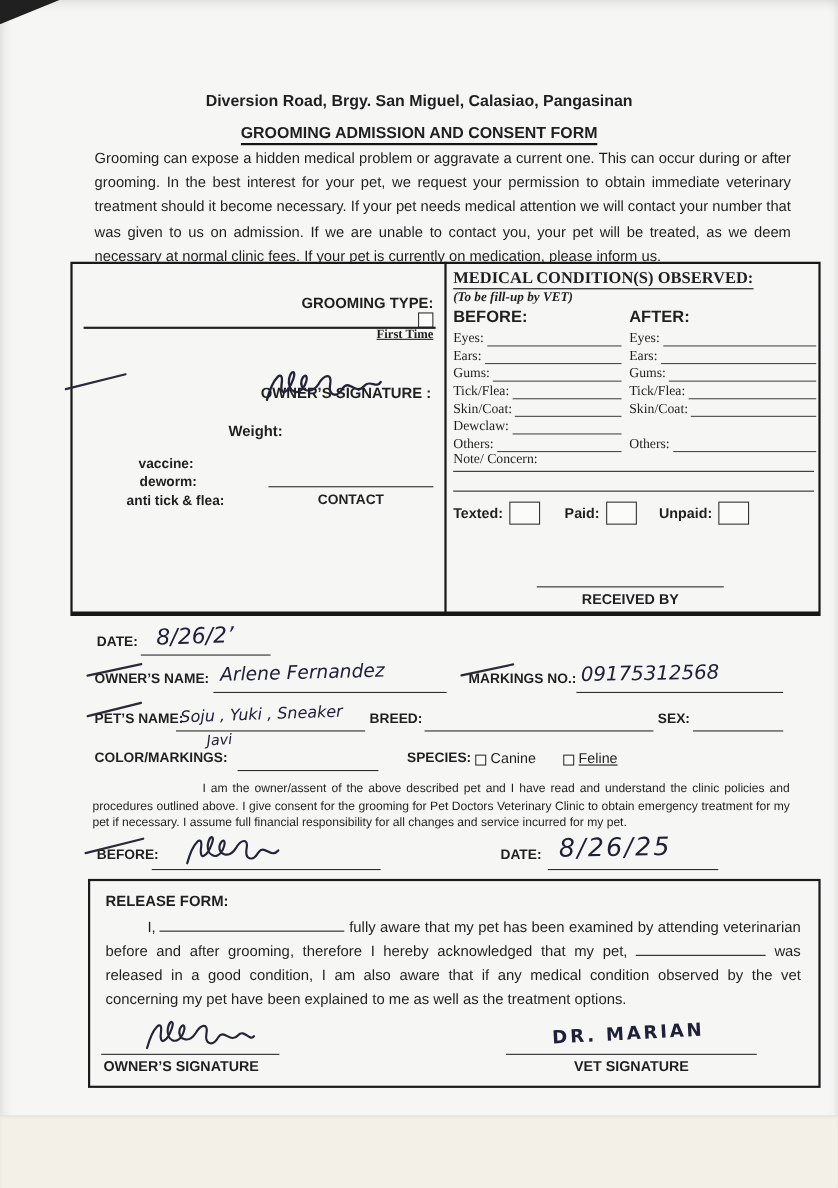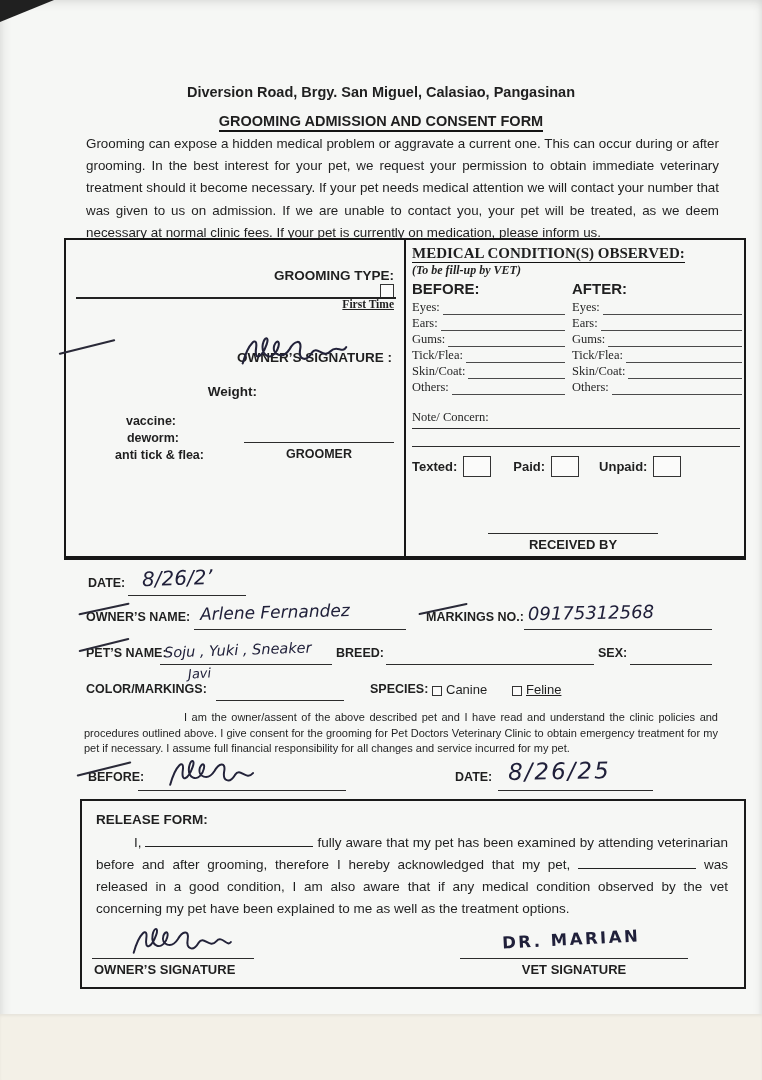--- a/index.html
+++ b/index.html
@@ -94,21 +94,21 @@
   </div>
   <div class="abs frow" style="left:74px; top:431px; width:105px; font-size:12.5px;">
     <span class="lbl b">deworm:</span>
     <span class="line"></span>
   </div>
   <div class="abs line-abs" style="left:244px; top:442px; width:150px;"></div>
   <div class="abs frow" style="left:74px; top:448px; width:130px; font-size:12.5px;">
     <span class="lbl b">anti tick &amp; flea:</span>
     <span class="line"></span>
   </div>
-  <div class="abs b" style="left:244px; top:447px; width:150px; text-align:center; font-size:12.5px;">GROOMER</div>
+  <div class="abs b" style="left:244px; top:447px; width:150px; text-align:center; font-size:12.5px;">CONTACT</div>
 
   <div class="abs" style="left:412px; top:244px;">
     <span class="serif b" style="font-size:15px; border-bottom:1.5px solid #111; padding-bottom:1px;">MEDICAL CONDITION(S) OBSERVED:</span>
   </div>
   <div class="abs serif b" style="left:412px; top:263px; font-size:12px; font-style:italic;">(To be fill-up by VET)</div>
   <div class="abs b" style="left:412px; top:280px; font-size:15px;">BEFORE:</div>
   <div class="abs b" style="left:572px; top:280px; font-size:15px;">AFTER:</div>
 
   <div class="abs" style="left:412px; top:299px; width:330px;">
     <div class="mrow">
@@ -151,20 +151,30 @@
           <span class="mline"></span>
         </div>
     </div>
     <div class="mrow">
       <div class="mcell left">
           <span class="mlabel">Skin/Coat:</span>
           <span class="mline"></span>
         </div>
       <div class="mcell right">
           <span class="mlabel">Skin/Coat:</span>
+          <span class="mline"></span>
+        </div>
+    </div>
+    <div class="mrow">
+      <div class="mcell left">
+          <span class="mlabel">Dewclaw:</span>
+          <span class="mline"></span>
+        </div>
+      <div class="mcell right noline">
+          <span class="mlabel"></span>
           <span class="mline"></span>
         </div>
     </div>
     <div class="mrow">
       <div class="mcell left">
           <span class="mlabel">Others:</span>
           <span class="mline"></span>
         </div>
       <div class="mcell right">
           <span class="mlabel">Others:</span>

